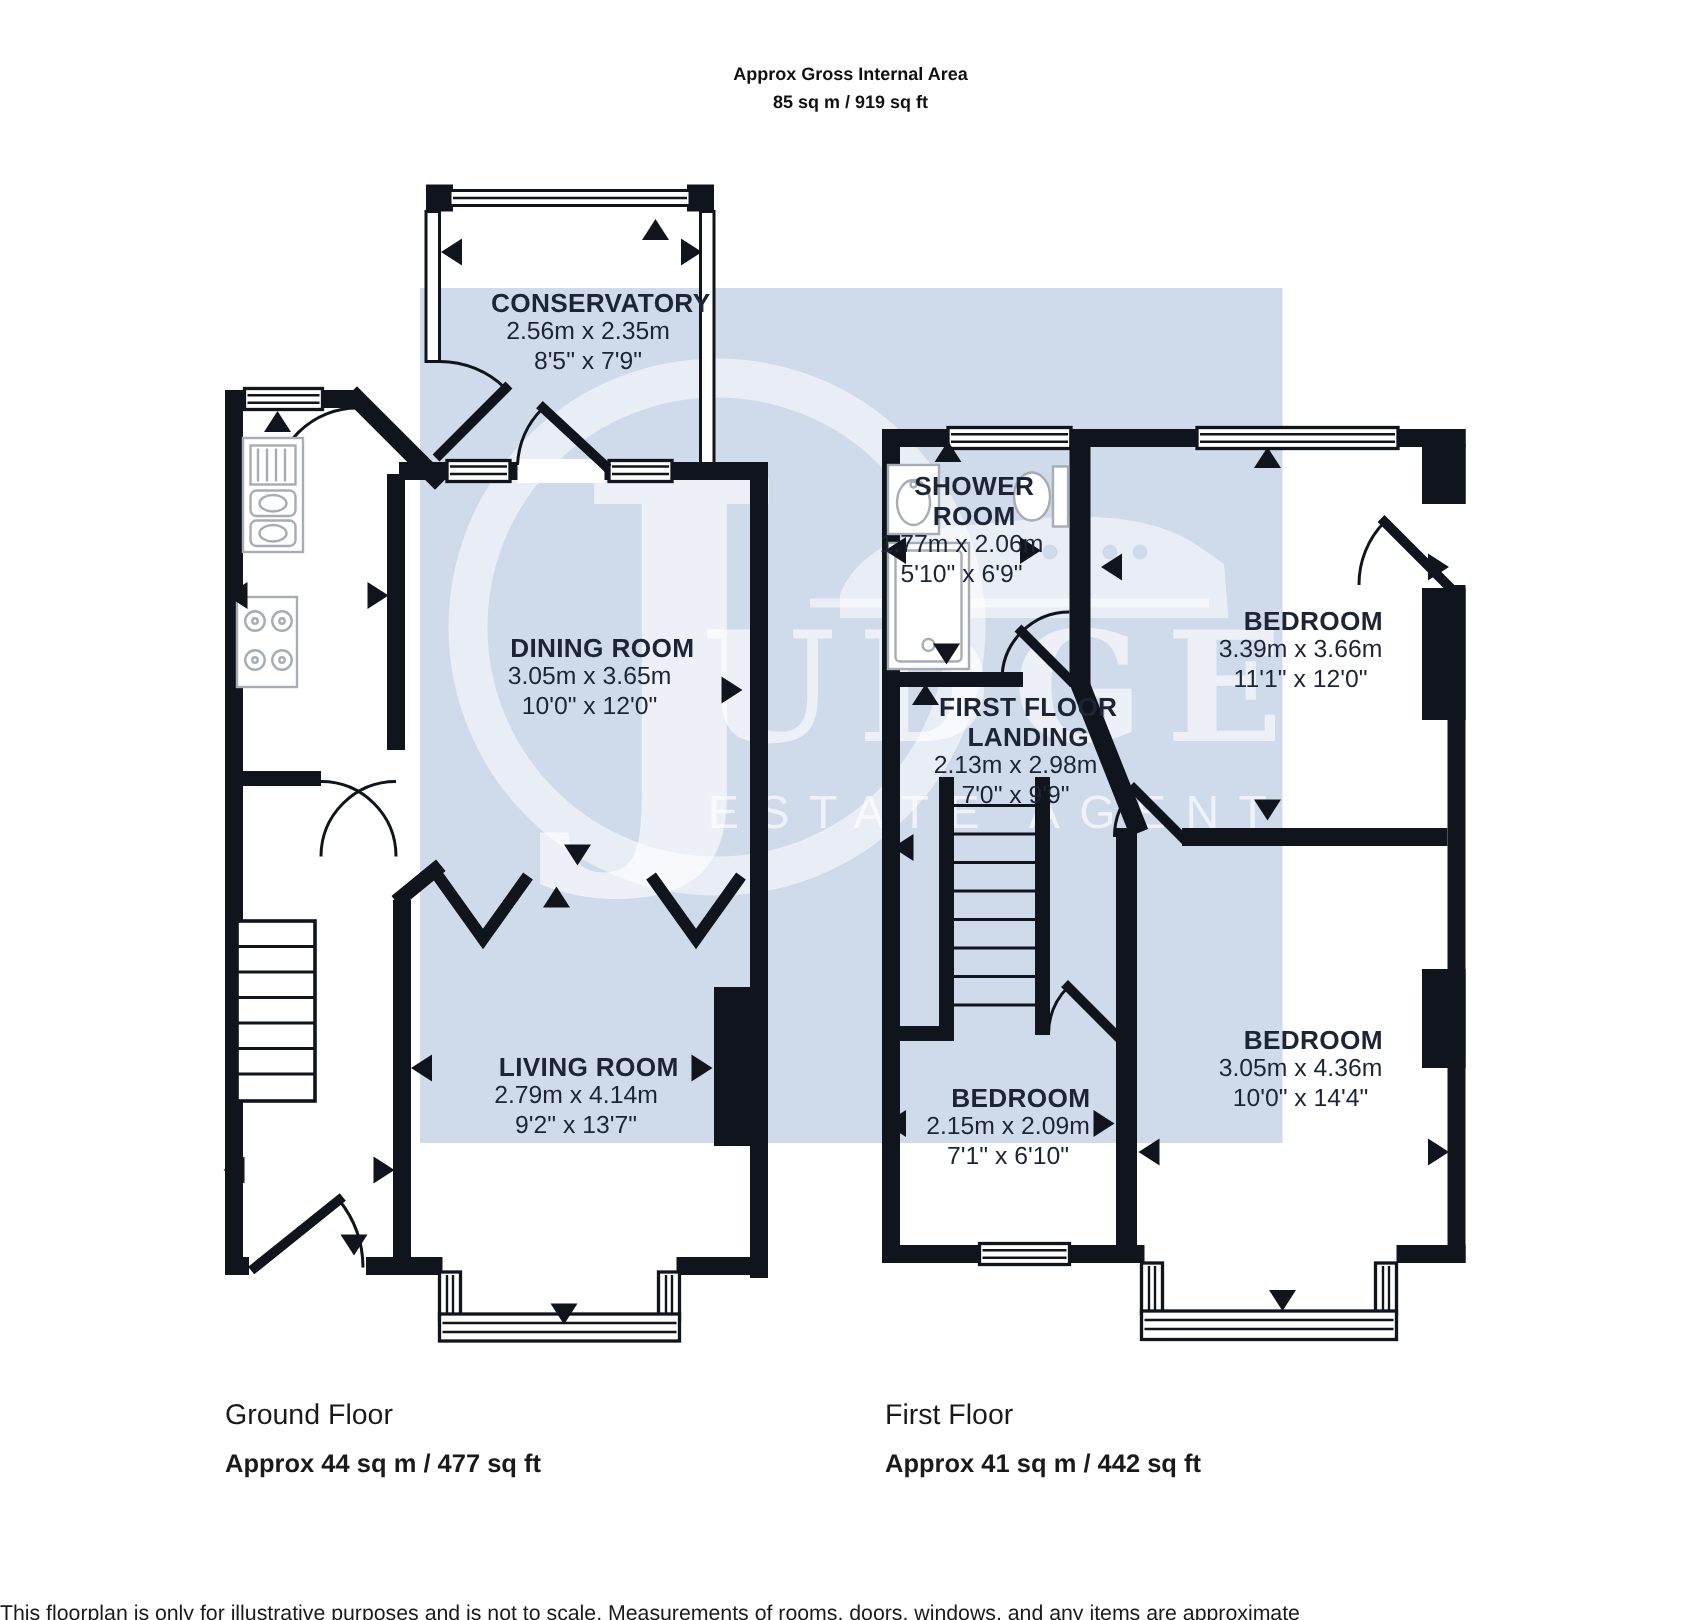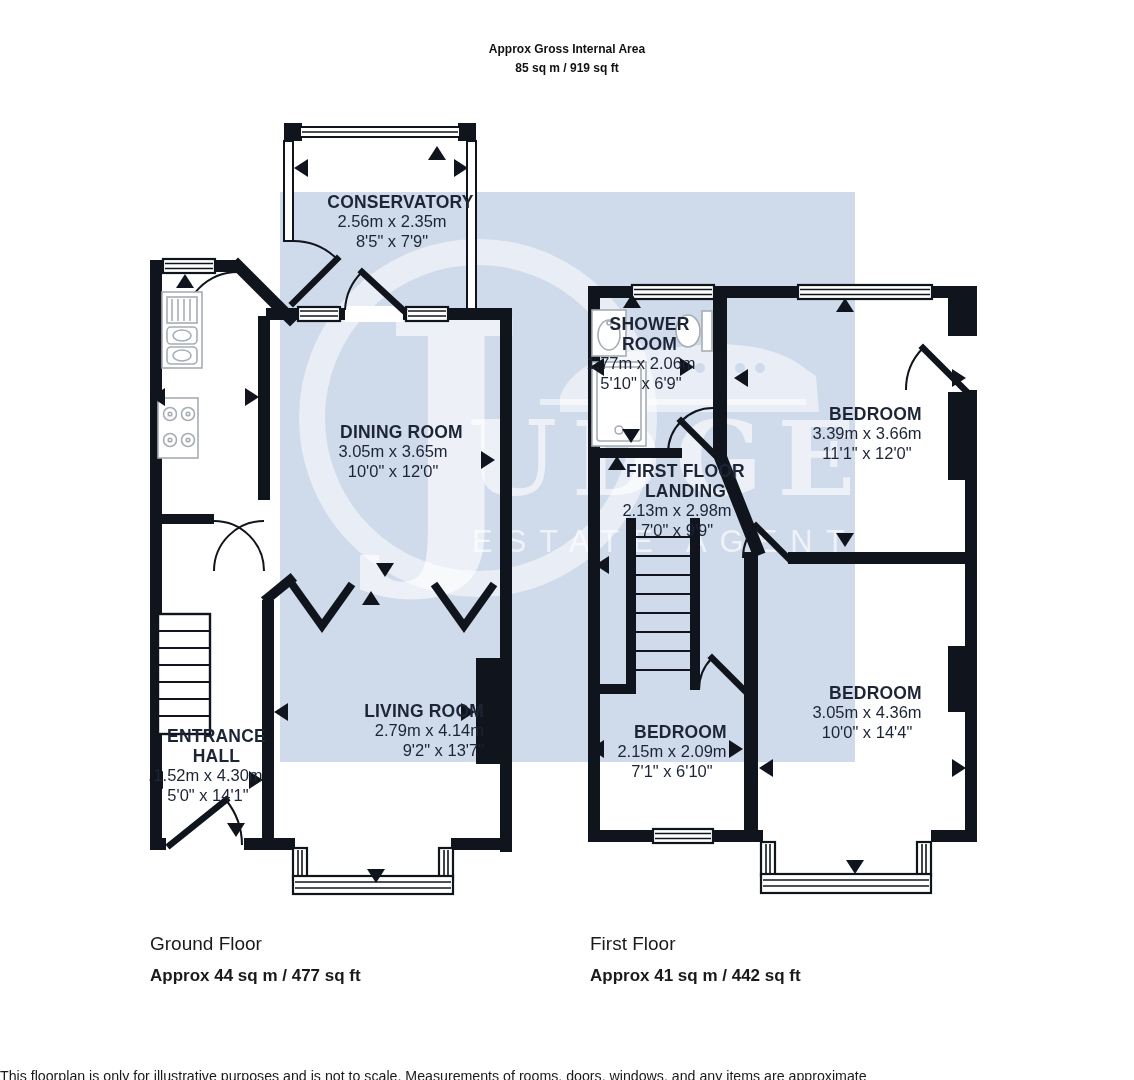--- a/index.html
+++ b/index.html
@@ -321,29 +321,24 @@
   <div class="room-label" style="left:292px;top:192px;width:200px;">
     <div class="rn">CONSERVATORY</div>
     <div class="rd">2.56m x 2.35m</div>
     <div class="rd">8'5" x 7'9"</div>
   </div>
   <div class="room-label" style="left:293px;top:422px;width:200px;">
     <div class="rn">DINING ROOM</div>
     <div class="rd">3.05m x 3.65m</div>
     <div class="rd">10'0" x 12'0"</div>
   </div>
-  <div class="room-label" style="left:284px;top:701px;width:200px;text-align:right;">
+  <div class="room-label" style="left:284px;top:701px;width:200px;">
     <div class="rn">LIVING ROOM</div>
     <div class="rd">2.79m x 4.14m</div>
     <div class="rd">9'2" x 13'7"</div>
-  </div>
-  <div class="room-label" style="left:138px;top:726px;width:140px;">
-    <div class="rn">ENTRANCE HALL</div>
-    <div class="rd">1.52m x 4.30m</div>
-    <div class="rd">5'0" x 14'1"</div>
   </div>
 
   <div class="room-label" style="left:576px;top:314px;width:130px;">
     <div class="rn">SHOWER ROOM</div>
     <div class="rd">1.77m x 2.06m</div>
     <div class="rd">5'10" x 6'9"</div>
   </div>
   <div class="room-label" style="left:597px;top:461px;width:160px;">
     <div class="rn">FIRST FLOOR LANDING</div>
     <div class="rd">2.13m x 2.98m</div>

